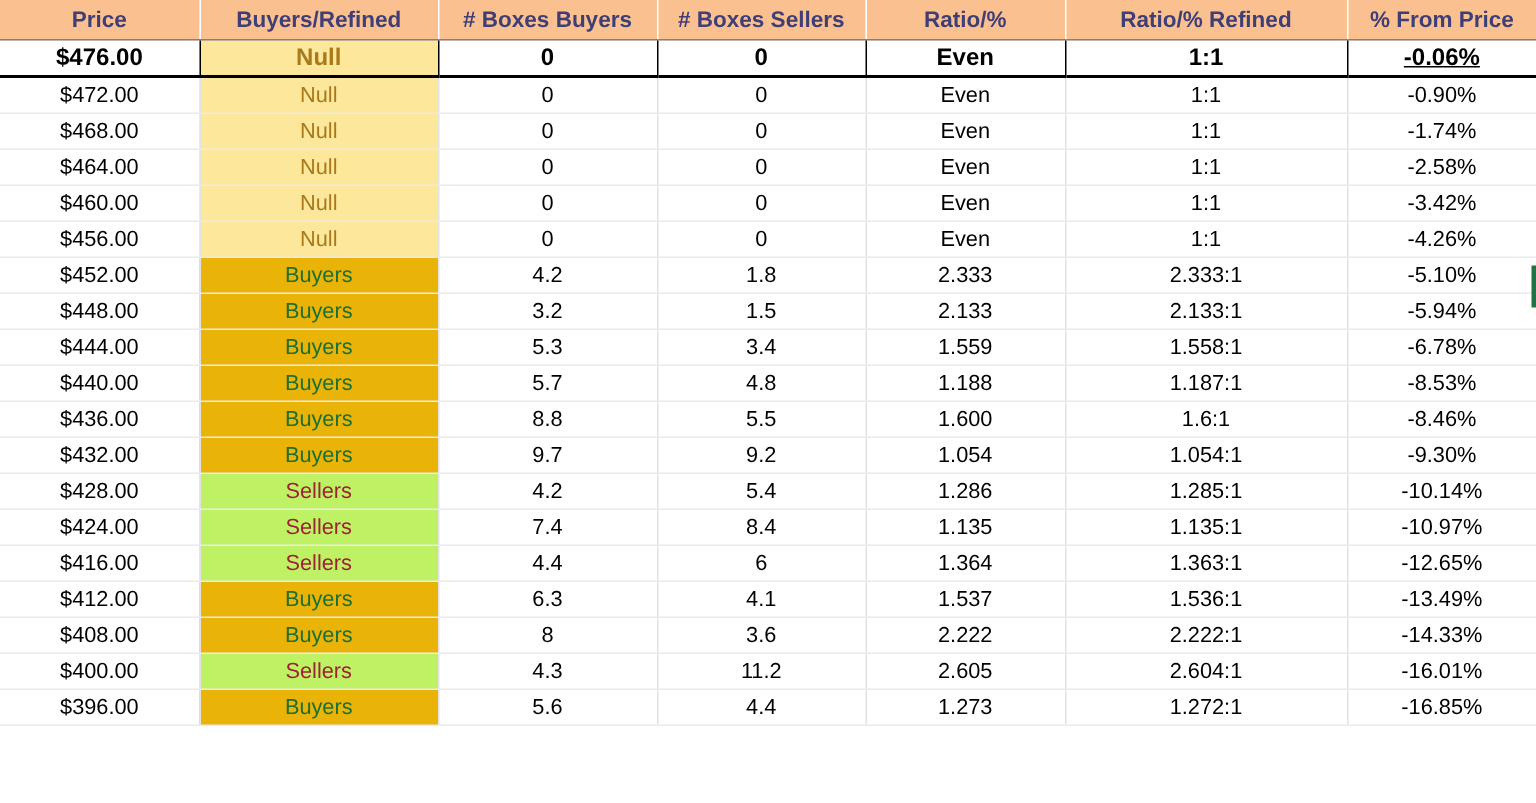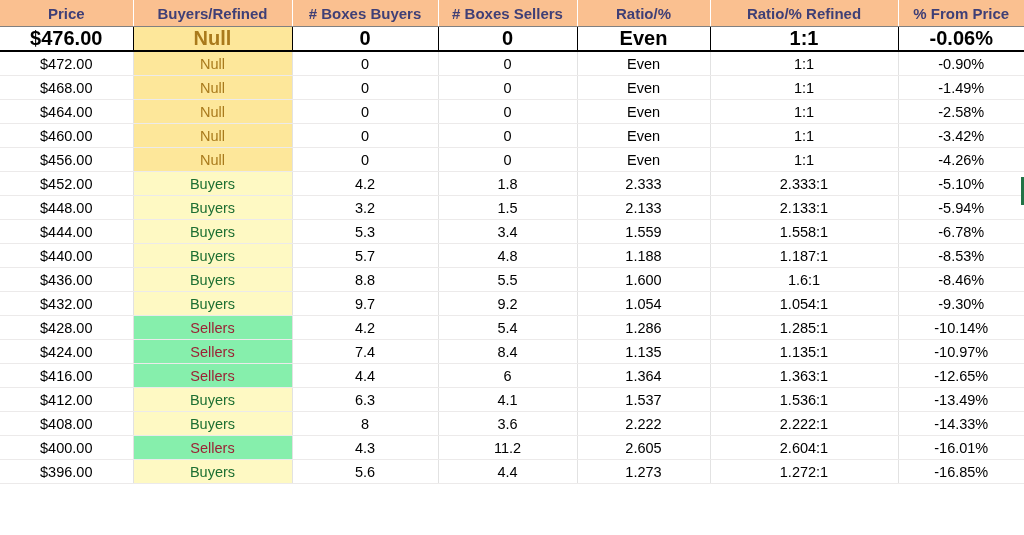--- a/index.html
+++ b/index.html
@@ -61,31 +61,31 @@
     border-right: 1px solid #e2e2e2;
     border-bottom: 1px solid #eceaea;
     white-space: nowrap;
     background: #ffffff;
   }
   tbody td.lastcol { border-right: none; }
 
   
   tbody tr.row-first td {
     font-weight: bold;
-    font-size: 20px;
+    font-size: 16px;
     border-right: 1px solid #000000;
     border-bottom: 2px solid #000000;
   }
-  tbody tr.row-first td.lastcol { border-right: none; }
+  tbody tr.row-first td.lastcol { border-right: none; text-decoration: underline; }
 
   
   td.cat { font-weight: normal; }
   td.cat-null   { background: #fde79a; color: #a97a1c; }
-  td.cat-buyers { background: #fef9c3; color: #1d6f32; }
-  td.cat-sellers{ background: #86efac; color: #9c2235; margin-left: 36px; }
+  td.cat-buyers { background: #eab308; color: #1d6f32; }
+  td.cat-sellers{ background: #bef264; color: #9c2235; margin-left: 36px; }
 
   tbody tr.row-first td.cat-null {
     background: #fde79a;
     color: #a97a1c;
     font-weight: bold;
   }
 
   
   #sel-marker {
     position: absolute;
@@ -141,21 +141,21 @@
           <td>1:1</td>
           <td class="lastcol">-0.90%</td>
         </tr>
         <tr>
           <td>$468.00</td>
           <td class="cat cat-null">Null</td>
           <td>0</td>
           <td>0</td>
           <td>Even</td>
           <td>1:1</td>
-          <td class="lastcol">-1.49%</td>
+          <td class="lastcol">-1.74%</td>
         </tr>
         <tr>
           <td>$464.00</td>
           <td class="cat cat-null">Null</td>
           <td>0</td>
           <td>0</td>
           <td>Even</td>
           <td>1:1</td>
           <td class="lastcol">-2.58%</td>
         </tr>

